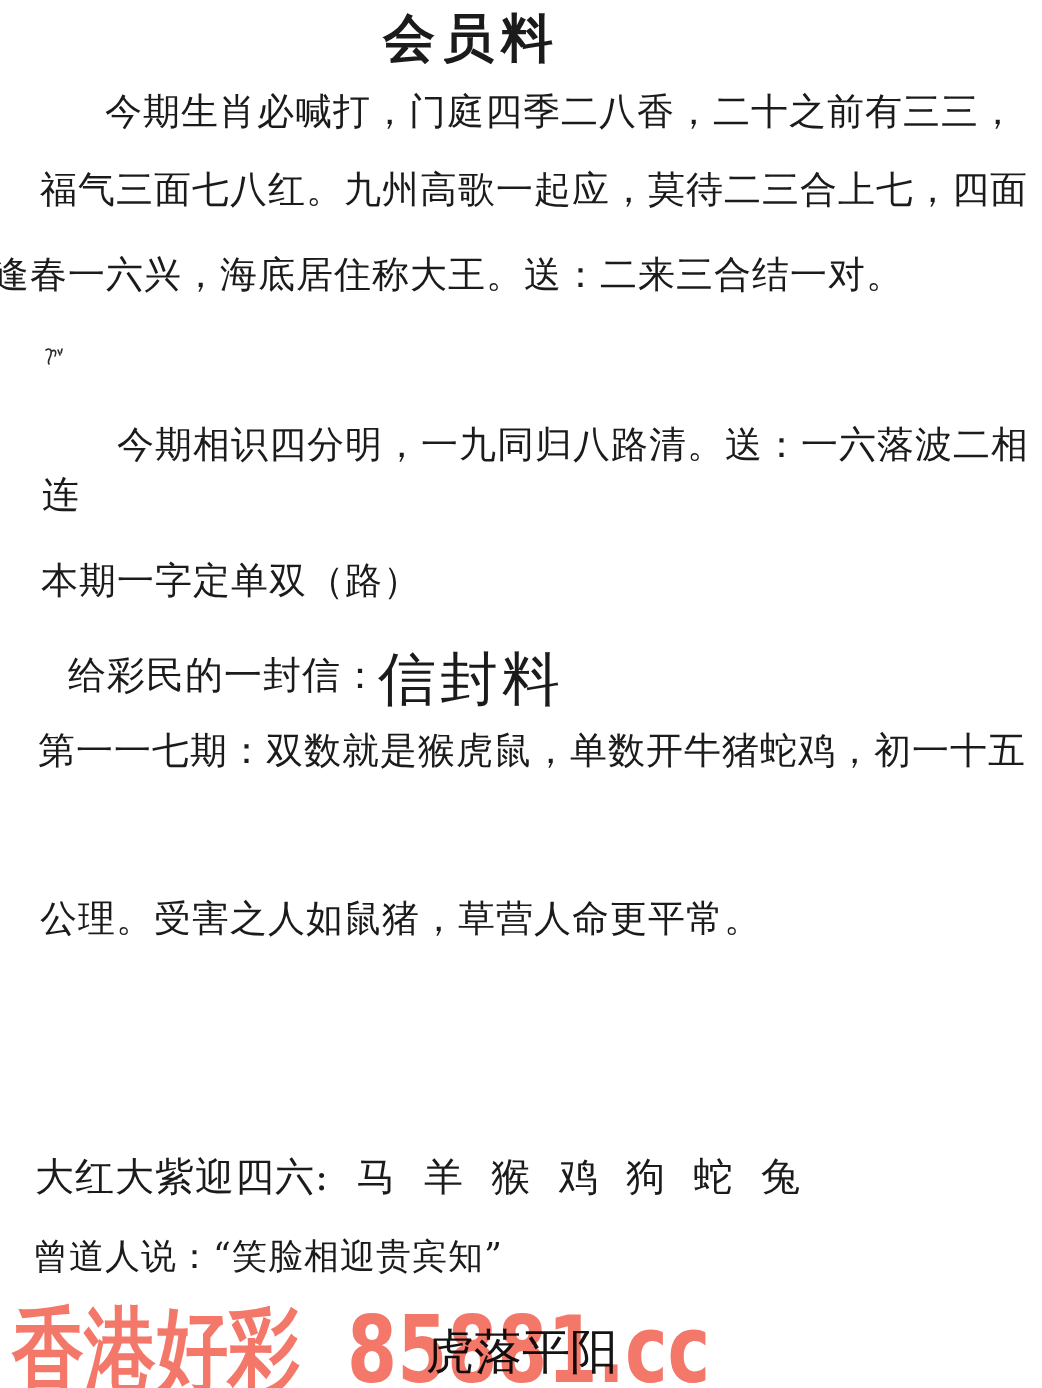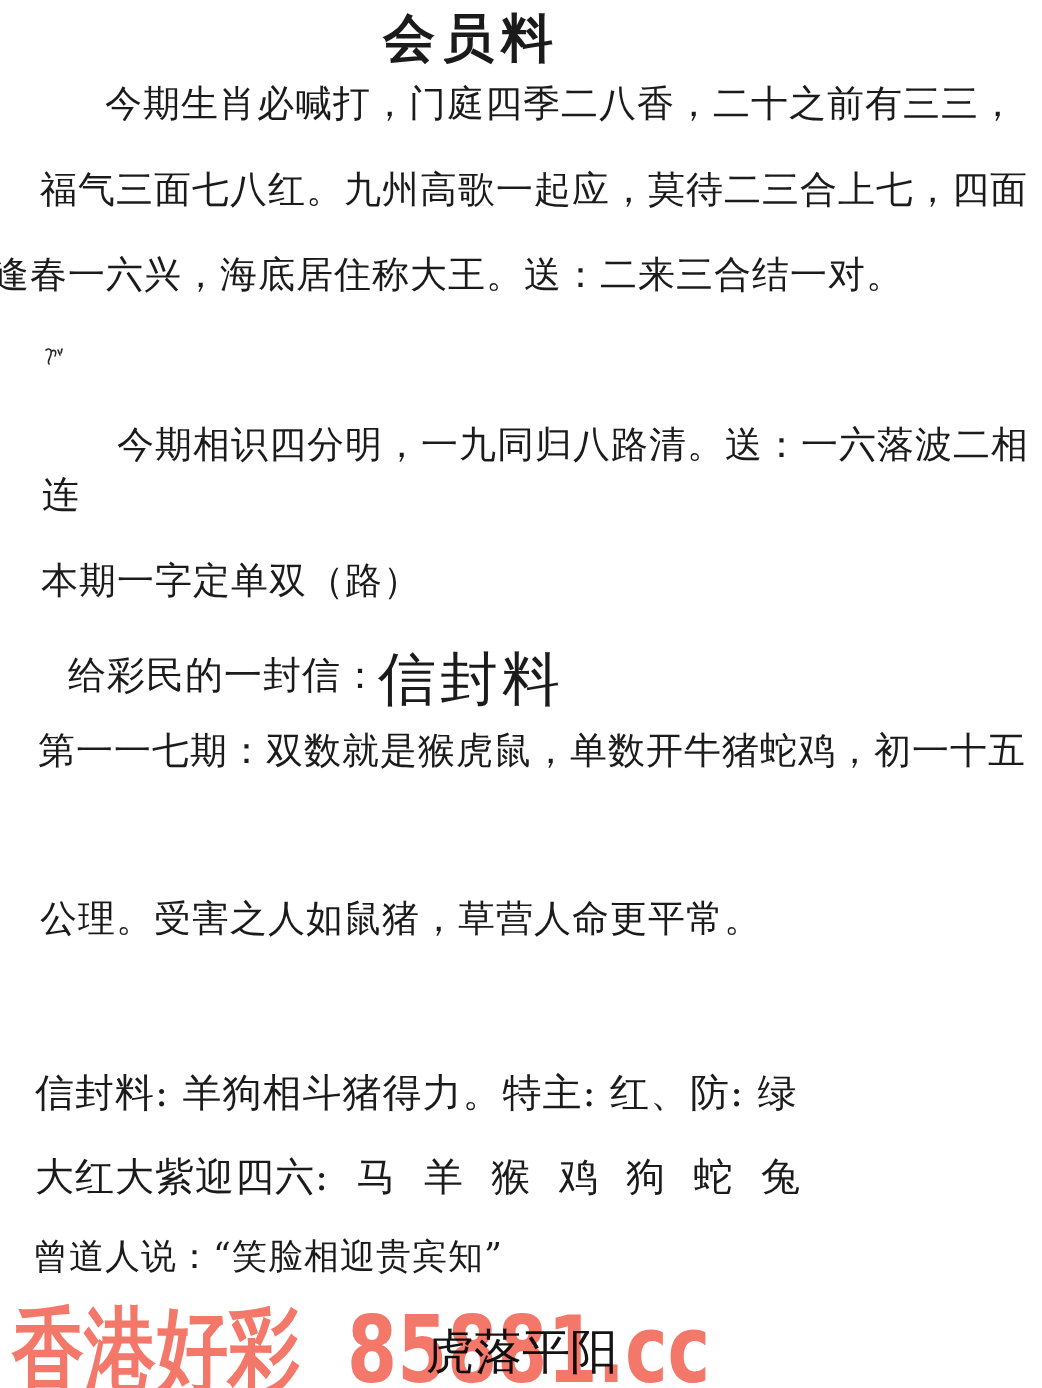--- a/index.html
+++ b/index.html
@@ -26,21 +26,21 @@
   }
   .doc-title {
     position: absolute;
     top: 4px;
     left: 383px;
     font-size: 52px;
     font-weight: bold;
     letter-spacing: 7px;
     white-space: nowrap;
   }
-  .l1  { top: 84px;  left: 105px; }
+  .l1  { top: 92px;  left: 105px; }
   .l2  { top: 170px; left: 40px; }
   .l3  { top: 255px; left: -8px; }
   .l4  { top: 346px; left: 118px; }
   .l5  { top: 425px; left: 117px; }
   .l6  { top: 475px; left: 42px; }
   .l7  { top: 561px; left: 41px; }
   .envelope-row { top: 655px; left: 40px; font-size: 38px; margin-left: 28px; }
   .envelope-heading {
     position: absolute;
     top: 641px;
@@ -113,21 +113,20 @@
   <div class="line l5">今期相识四分明，一九同归八路清。送：一六落波二相</div>
   <div class="line l6">连</div>
   <div class="line l7">本期一字定单双（路）</div>
 
   <div class="line envelope-row">给彩民的一封信：</div>
   <div class="envelope-heading">信封料</div>
 
   <div class="line l9">第一一七期：双数就是猴虎鼠，单数开牛猪蛇鸡，初一十五</div>
   <div class="line l11">公理。受害之人如鼠猪，草营人命更平常。</div>
 
-  <div class="line l13">信封料: 羊狗相斗猪得力。特主: 红、防: 绿</div>
   <div class="line l14">大红大紫迎四六: 马 羊 猴 鸡 狗 蛇 兔</div>
   <div class="line l15">曾道人说：“笑脸相迎贵宾知”</div>
 
   <div class="overlay-handwriting">虎落平阳</div>
 
   <div class="watermark" style="color: rgb(244, 120, 106);">香港好彩 85881.cc</div>
 
 </div>
 
 </body></html>

